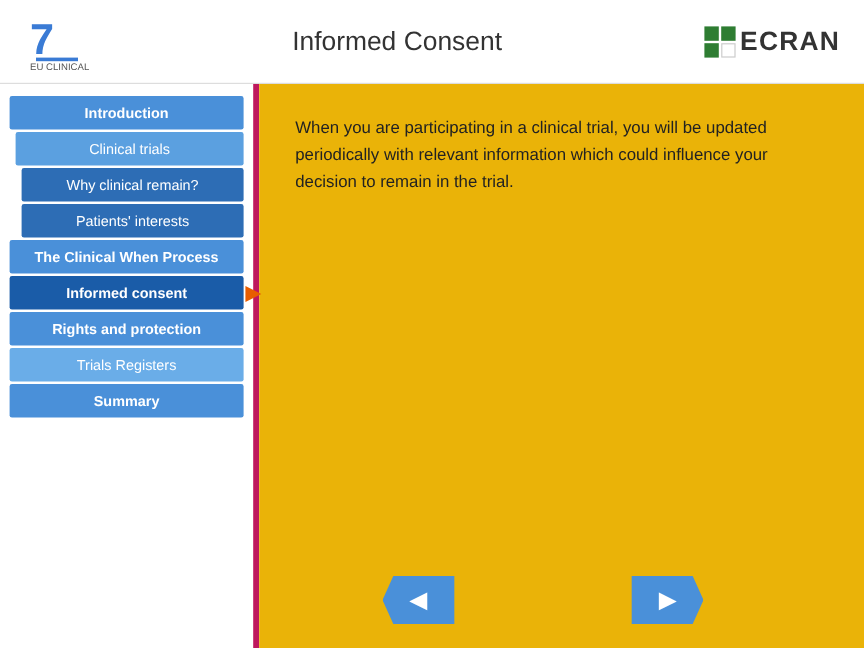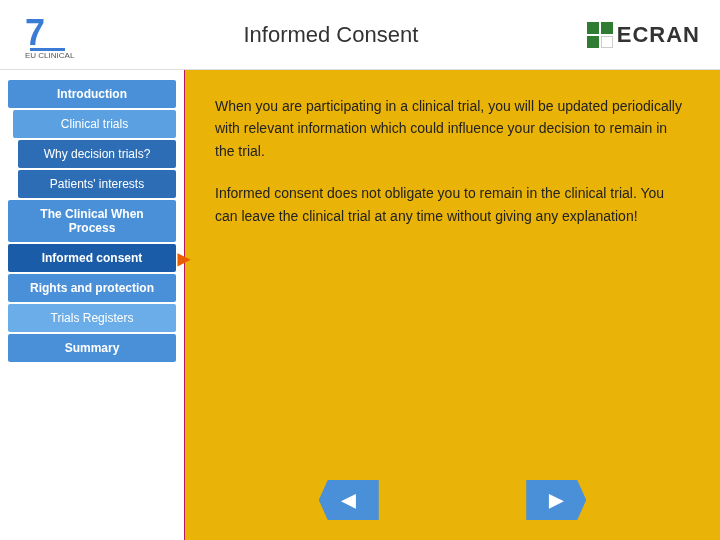--- a/index.html
+++ b/index.html
@@ -68,27 +68,27 @@
     }
 
     
     .main {
       display: flex;
       height: calc(540px - 70px);
     }
 
     
     .sidebar {
-      width: 185px;
+      width: 216px;
       background: #ffffff;
       padding: 10px 8px;
       display: flex;
       flex-direction: column;
       gap: 2px;
-      border-right: 1px solid #be185d;
+      border-right: 5px solid #be185d;
     }
 
     .sidebar-item {
       padding: 7px 10px;
       font-size: 12px;
       text-align: center;
       cursor: pointer;
       border-radius: 2px;
     }
 
@@ -211,32 +211,31 @@
       <div class="ecran-text">ECRAN</div>
     </div>
   </div>
 </div>
 
 <div class="main">
 
   <div class="sidebar">
     <div class="sidebar-item level1">Introduction</div>
     <div class="sidebar-item level2">Clinical trials</div>
-    <div class="sidebar-item level2-dark">Why decision trials?</div>
+    <div class="sidebar-item level2-dark">Why clinical remain?</div>
     <div class="sidebar-item level2-dark">Patients' interests</div>
     <div class="sidebar-item level1">The Clinical When Process</div>
     <div class="sidebar-item active">Informed consent</div>
     <div class="sidebar-item level1">Rights and protection</div>
     <div class="sidebar-item level1-light">Trials Registers</div>
     <div class="sidebar-item level1">Summary</div>
   </div>
 
   <div class="content">
     <p class="content-paragraph">When you are participating in a clinical trial, you will be updated periodically with relevant information which could influence your decision to remain in the trial.</p>
-    <p class="content-paragraph">Informed consent does not obligate you to remain in the clinical trial. You can leave the clinical trial at any time without giving any explanation!</p>
   </div>
 
 </div>
 
 <div class="nav-buttons">
   <button class="nav-btn back">
     <span class="nav-arrow">◀</span>
   </button>
   <button class="nav-btn forward">
     <span class="nav-arrow">▶</span>

